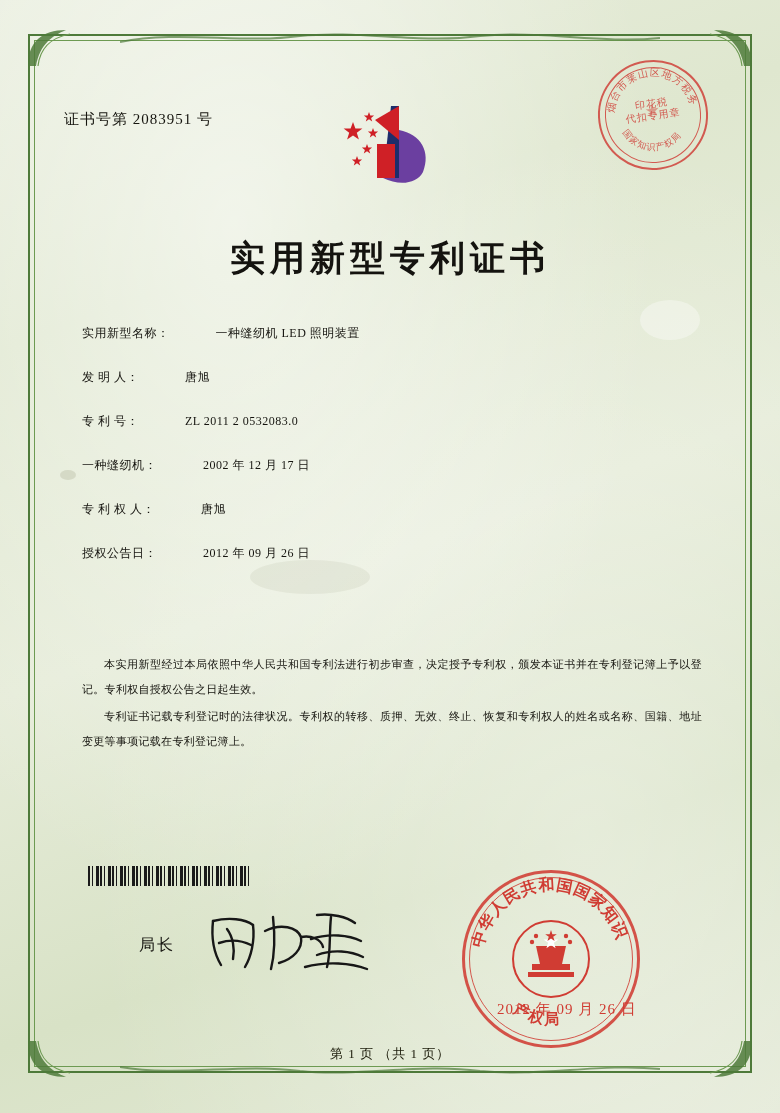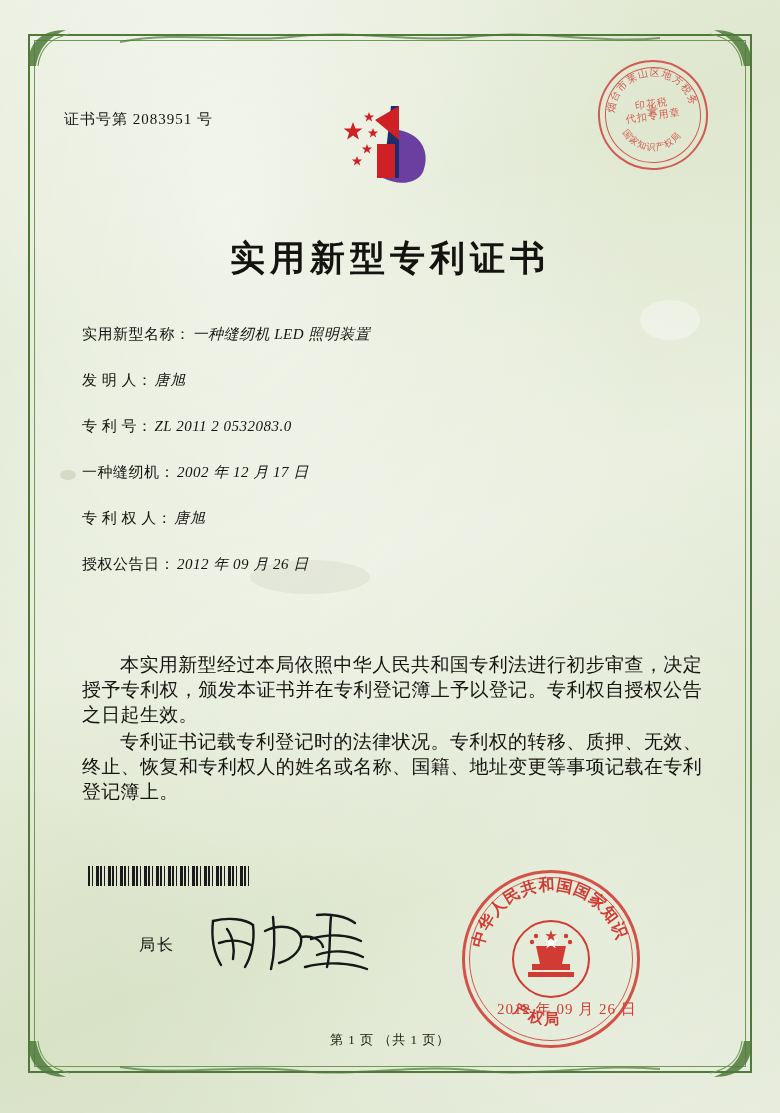--- a/index.html
+++ b/index.html
@@ -129,39 +129,39 @@
   .fields {
     position: absolute;
     left: 82px;
     top: 325px;
     right: 70px;
   }
   .field-row {
     display: flex;
     align-items: baseline;
     margin-bottom: 27px;
-    font-size: 15px;
+    font-size: 12px;
     color: #15140f;
     letter-spacing: 0.5px;
+    gap: 44px;
   }
   .field-label {
     white-space: pre;
   }
   .field-value {
     margin-left: 2px;
-    font-style: italic;
   }
 
   
   .body-text {
     position: absolute;
     left: 82px;
     right: 78px;
     top: 652px;
-    font-size: 19px;
+    font-size: 11px;
     line-height: 25px;
     color: #16150f;
     text-align: justify;
     letter-spacing: 0.3px;
   }
   .body-text p {
     margin: 0 0 2px 0;
     text-indent: 2em;
   }
 
@@ -235,21 +235,21 @@
     top: 1000px;
     font-size: 15px;
     color: #d03c33;
     letter-spacing: 1px;
     font-family: "Liberation Serif", serif;
   }
 
   .page-footer {
     position: absolute;
     left: 0; right: 0;
-    bottom: 64px;
+    bottom: 50px;
     text-align: center;
     font-size: 13px;
     color: #20200f;
     letter-spacing: 1px;
   }
 
   
   .blotch {
     position: absolute;
     border-radius: 50%;

